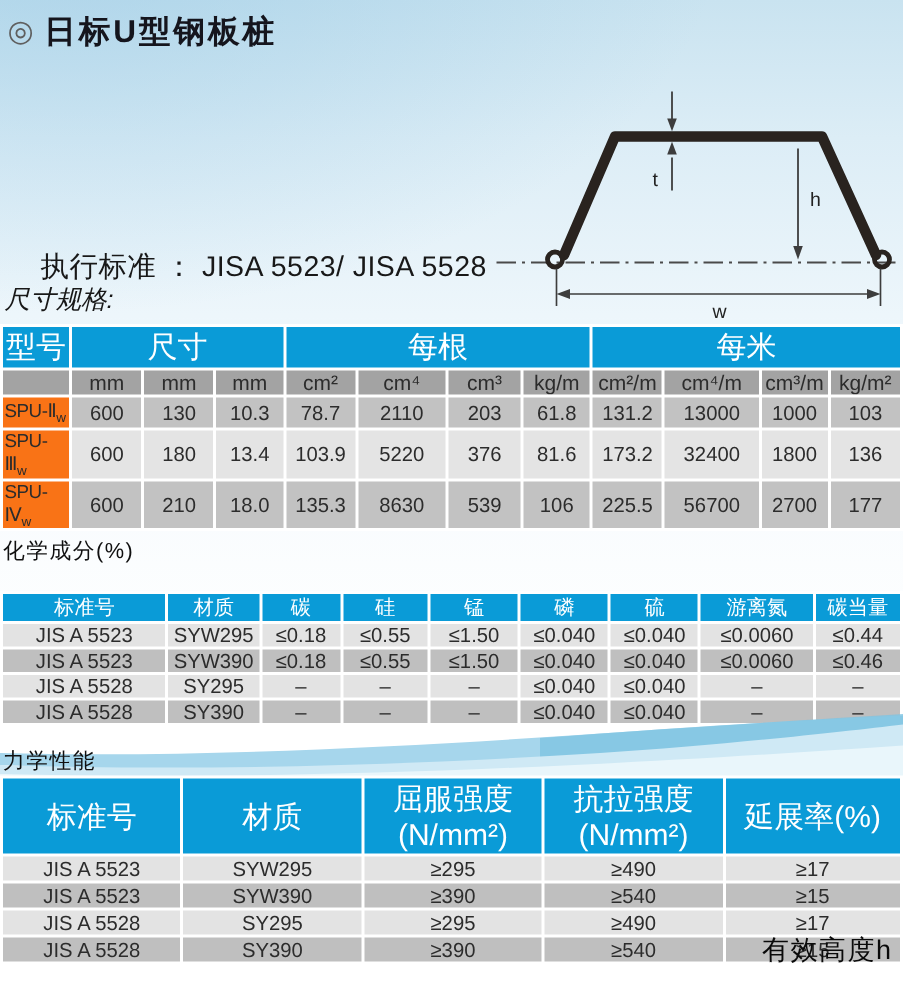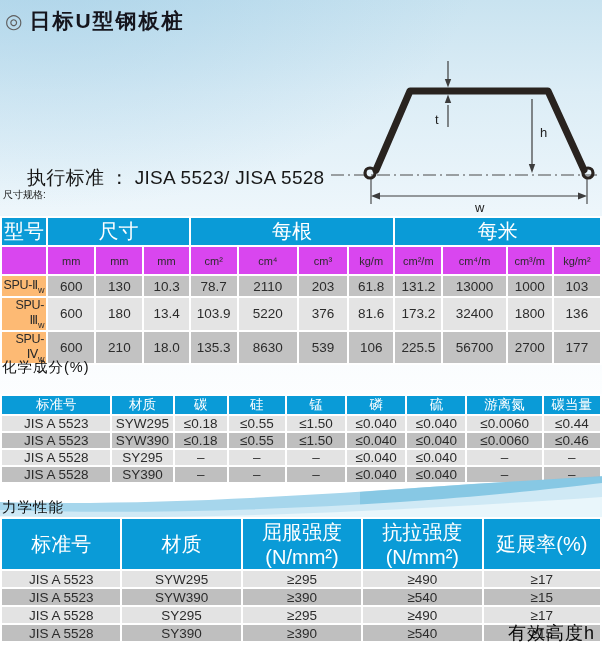--- a/index.html
+++ b/index.html
@@ -9,38 +9,38 @@
     background:
       radial-gradient(ellipse 700px 420px at 8% -8%, rgba(150,200,228,.55), rgba(150,200,228,0) 62%),
       linear-gradient(180deg,#c9e3f0 0%,#dcedf6 14%,#edf6fb 32%,#f9fcfe 52%,#ffffff 68%,#ffffff 100%);
   }
   
   .title{position:absolute;left:5px;top:7px;display:flex;align-items:center;gap:7px;}
   .title-icon{font-size:20px;color:#5f5f5f;line-height:1;}
   .title-text{font-size:21px;font-weight:bold;color:#15151d;letter-spacing:2px;}
   
   .std-line{position:absolute;left:3px;top:165px;font-size:19px;color:#181818;letter-spacing:.3px;margin-left:24px;}
-  .spec-line{position:absolute;left:3px;top:188px;font-size:10px;color:#181818;}
+  .spec-line{position:absolute;left:3px;top:188px;font-size:17px;color:#181818;font-style:italic;}
   
   .diagram{position:absolute;left:330px;top:55px;width:272px;height:160px;}
   .diagram text{font-size:13px;fill:#222;}
   
   table{position:absolute;border-collapse:separate;border-spacing:2px;background:#fff;table-layout:fixed;}
   td{text-align:center;vertical-align:middle;padding:0 2px;overflow:hidden;white-space:normal;color:#2c2c2c;}
   tr.hb td{background:#0a9bd7;color:#fff;font-size:20px;}
   
   .dim{left:0;top:216px;width:602px;font-size:13.5px;}
   .dim tr.hb td{height:18px;}
   .dim tr.sub td{background:#e7e7e7;height:42px;line-height:1.2;}
   .dim tr.sub td.c-model{background:#fbfbfb;}
-  .dim tr.units td{background:#d946ef;height:27px;font-size:11px;}
+  .dim tr.units td{background:#a3a3a3;height:16px;font-size:14px;}
   .dim tr.dr td{height:20px;}
   .dim tr.dr-dark td{background:#c2c2c2;}
   .dim tr.dr-light td{background:#e4e4e4;}
-  .dim tr.dr td.c-model{background:#fdba74;text-align:right;padding-left:1px;font-size:12.5px;letter-spacing:-.3px;}
+  .dim tr.dr td.c-model{background:#f97316;text-align:left;padding-left:1px;font-size:12.5px;letter-spacing:-.3px;}
   .msub{font-size:9px;}
   
   .section-title{position:absolute;left:2px;font-size:14.5px;color:#101010;letter-spacing:1px;}
   .chem-title{top:358px;}
   .mech-title{top:498px;}
   
   .chem{left:0;top:394px;width:602px;font-size:13.5px;}
   .chem tr.hb td{height:14px;font-size:13.5px;}
   .chem tr.cr td{height:15px;}
   

